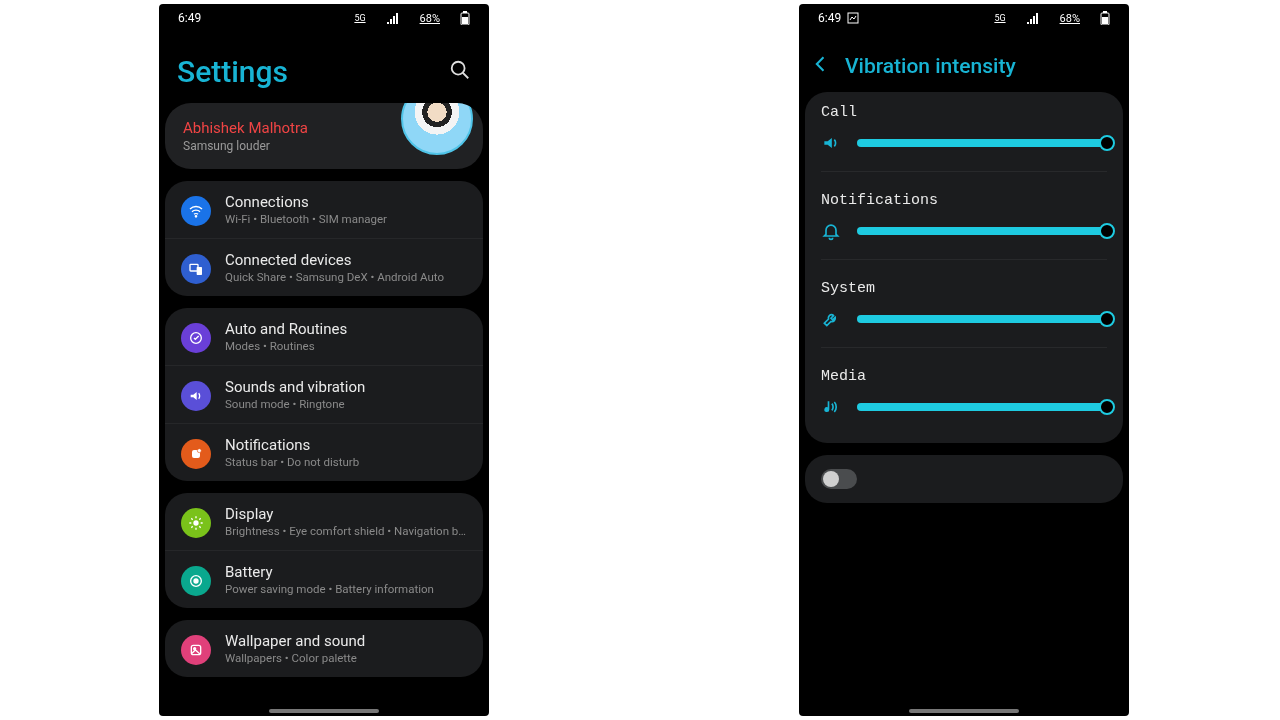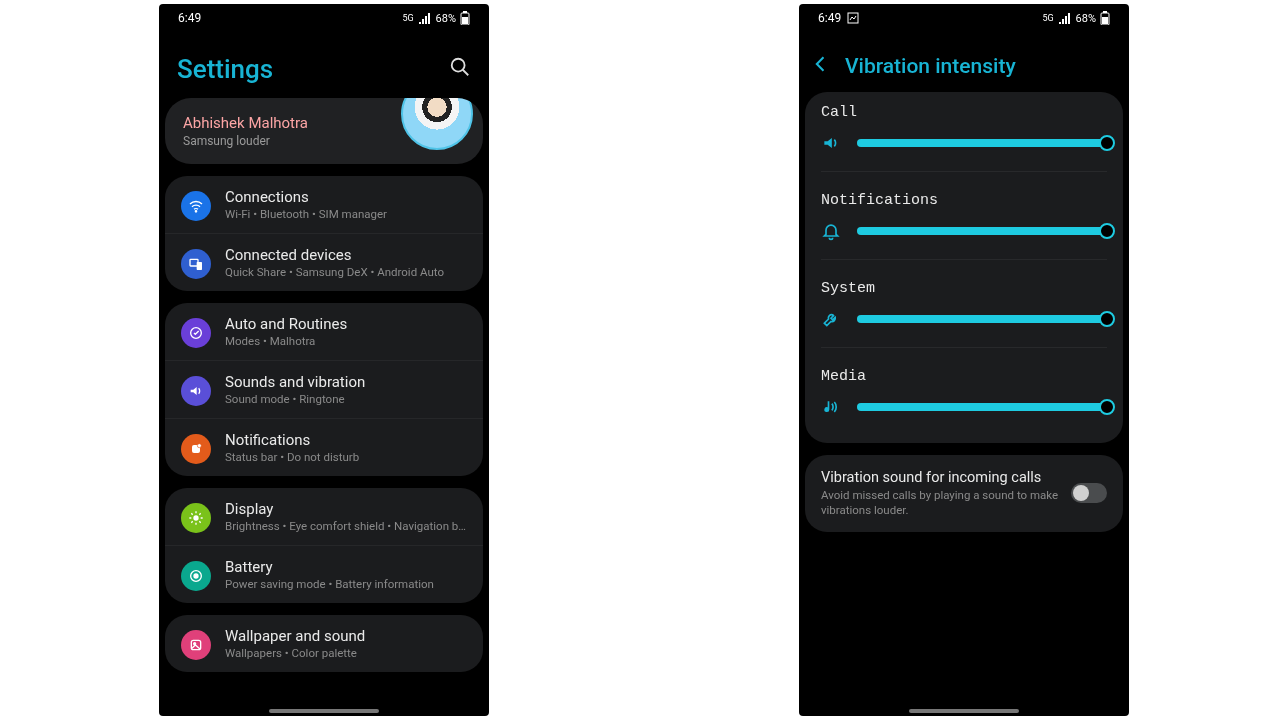--- a/index.html
+++ b/index.html
@@ -25,31 +25,31 @@
 
   .statusbar {
     height: 28px;
     display: flex;
     align-items: center;
     justify-content: space-between;
     padding: 0 19px;
     font-size: 12px;
     color: #fff;
   }
-  .statusbar .right { display: flex; align-items: center; gap: 4px; font-size: 11px; }
+  .statusbar .right { display: flex; align-items: center; gap: 20px; font-size: 11px; text-decoration: underline; }
 
   .header {
     padding: 22px 18px 14px 18px;
     display: flex;
     align-items: center;
     justify-content: space-between;
   }
   .header-title {
     color: #18b4d4;
-    font-size: 26px;
+    font-size: 30px;
     font-weight: 500;
   }
   .search-icon { color: #ddd; }
 
   .header-sub {
     display: flex;
     align-items: center;
     gap: 14px;
     padding: 22px 18px 14px 12px;
   }
@@ -64,21 +64,21 @@
   }
   .account-card {
     background: #202123;
     padding: 16px 18px 16px 18px;
     display: flex;
     align-items: center;
     position: relative;
     border-radius: 26px;
   }
   .account-card .txt { display:flex; flex-direction: column; }
-  .account-name { font-size: 15px; color: #fca5a5; }
+  .account-name { font-size: 15px; color: #ef4444; }
   .account-sub { font-size: 12px; color: #9a9a9a; margin-top:2px;}
   .avatar {
     position: absolute;
     right: 10px;
     top: -20px;
     width: 72px;
     height: 72px;
     border-radius: 50%;
     background: radial-gradient(circle at 50% 40%, #f2dcc5 0 18%, #222 18% 28%, #f4f4f4 28% 42%, #8fd7f7 42% 100%);
     border: 2px solid #4fc4e8;
@@ -231,21 +231,21 @@
       <div class="card">
         <div class="row">
           <div class="row-icon ic-purple">
             <svg viewBox="0 0 24 24" fill="none" stroke="#fff" stroke-width="2">
               <circle cx="12" cy="12" r="8"></circle>
               <path d="M9 12 L11 14 L16 9"></path>
             </svg>
           </div>
           <div class="row-txt">
             <span class="row-title">Auto and Routines</span>
-            <span class="row-sub">Modes • Malhotra</span>
+            <span class="row-sub">Modes • Routines</span>
           </div>
         </div>
         <div class="row">
           <div class="row-icon ic-purple2">
             <svg viewBox="0 0 24 24" fill="#fff">
               <path d="M4 10v4h4l5 4V6l-5 4H4z"></path>
               <path d="M16 8c2 2 2 6 0 8" fill="none" stroke="#fff" stroke-width="2"></path>
             </svg>
           </div>
           <div class="row-txt">
@@ -414,21 +414,17 @@
           <div class="slider">
             <div class="slider-track"></div>
             <div class="slider-fill" style="width: 100%;"></div>
             <div class="slider-thumb" style="left: 100%;"></div>
           </div>
         </div>
       </div>
     </div>
 
   <div class="card toggle-card">
-    <div class="toggle-txt">
-      <div class="toggle-title">Vibration sound for incoming calls</div>
-      <div class="toggle-sub">Avoid missed calls by playing a sound to make vibrations louder.</div>
-    </div>
     <div class="toggle"></div>
   </div>
 
   <div class="nav-indicator"></div>
 </div>
 
 </body></html>

